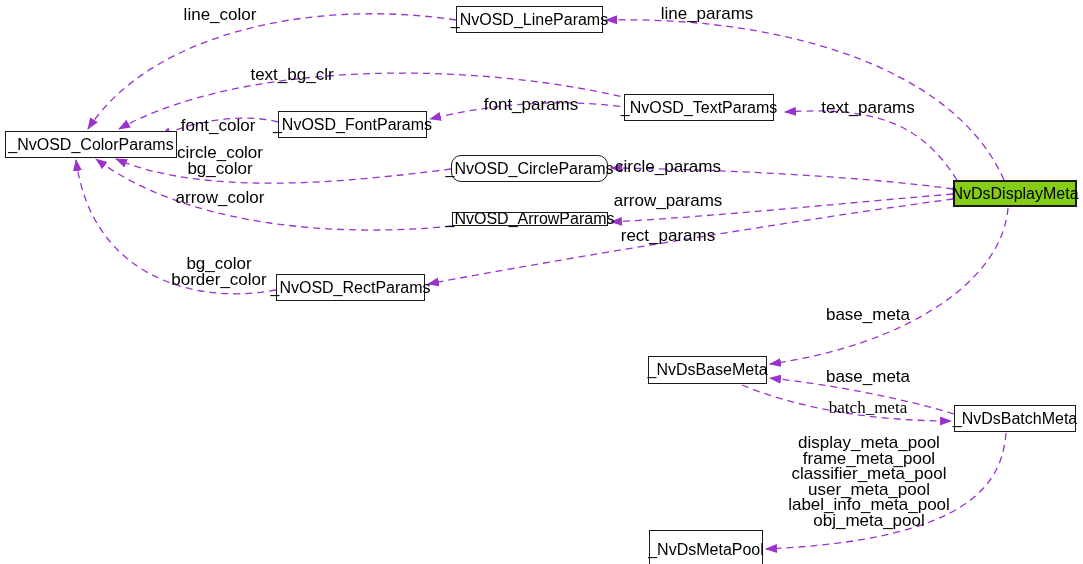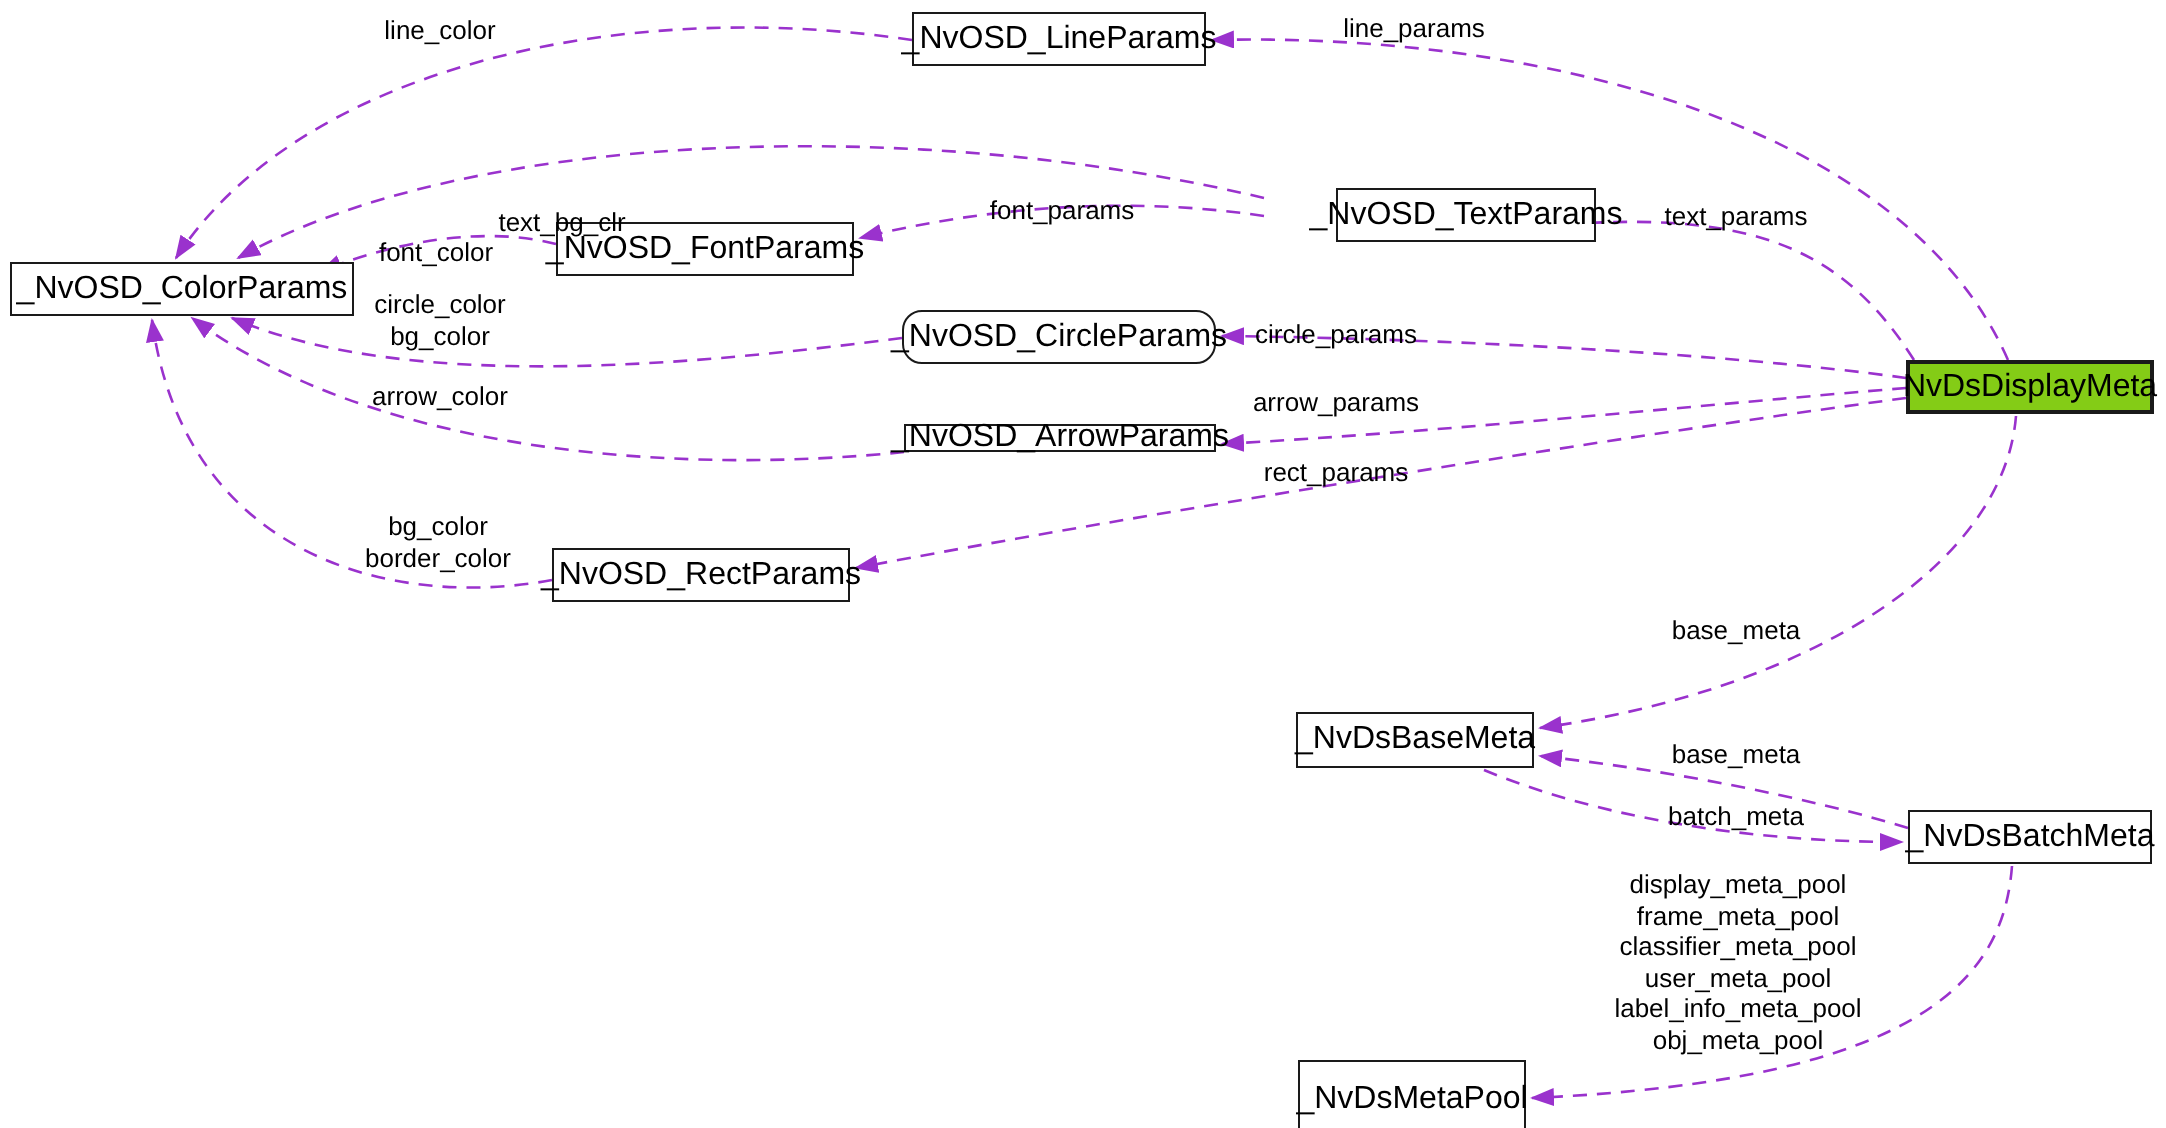--- a/index.html
+++ b/index.html
@@ -40,21 +40,21 @@
     cursor: pointer;
   }
   .node.highlight {
     border-width: 2px;
     cursor: default;
   }
   .edge-label {
     position: absolute;
     transform: translate(-50%, -50%);
     color: #000000;
-    font-size: 13px;
+    font-size: 17px;
     line-height: 15.5px;
     text-align: center;
     white-space: nowrap;
     pointer-events: none;
   }
 </style>
 </head>
 <body>
 
 <div id="diagram">
@@ -78,39 +78,39 @@
         <path class="edge" d="M 953 194 C 855 202 722 216 611 222" stroke="#9a32cd" marker-end="url(#arrowhead)"></path>
         <path class="edge" d="M 953 199 C 810 218 565 258 428 284" stroke="#9a32cd" marker-end="url(#arrowhead)"></path>
         <path class="edge" d="M 1008 208 C 1002 282 905 345 770 364" stroke="#9a32cd" marker-end="url(#arrowhead)"></path>
         <path class="edge" d="M 954 414 C 905 399 835 385 770 378" stroke="#9a32cd" marker-end="url(#arrowhead)"></path>
         <path class="edge" d="M 742 385 C 795 407 868 421 951 421" stroke="#9a32cd" marker-end="url(#arrowhead)"></path>
         <path class="edge" d="M 1006 433 C 1002 485 968 540 766 549" stroke="#9a32cd" marker-end="url(#arrowhead)"></path>
       </g>
   </svg>
   <div id="nodes">
       <div class="node" style="left: 456px; top: 6px; width: 147px; height: 27px; border-color: rgb(26, 26, 26);">_NvOSD_LineParams</div>
-      <div class="node" style="left: 624px; top: 94px; width: 130px; height: 27px; border-color: rgb(26, 26, 26); margin-left: 44px;">_NvOSD_TextParams</div>
+      <div class="node" style="left: 624px; top: 94px; width: 150px; height: 27px; border-color: rgb(26, 26, 26);">_NvOSD_TextParams</div>
       <div class="node" style="left: 278px; top: 111px; width: 149px; height: 27px; border-color: rgb(26, 26, 26);">_NvOSD_FontParams</div>
       <div class="node" style="left: 5px; top: 131px; width: 172px; height: 27px; border-color: rgb(26, 26, 26);">_NvOSD_ColorParams</div>
       <div class="node" style="left: 451px; top: 155px; width: 157px; height: 27px; border-color: rgb(26, 26, 26); border-radius: 10px;">_NvOSD_CircleParams</div>
       <div class="node" style="left: 452px; top: 212px; width: 156px; height: 14px; border-color: rgb(26, 26, 26);">_NvOSD_ArrowParams</div>
       <div class="node" style="left: 276px; top: 274px; width: 149px; height: 27px; border-color: rgb(26, 26, 26);">_NvOSD_RectParams</div>
       <div class="node highlight" style="left: 953px; top: 180px; width: 124px; height: 27px; border-color: rgb(26, 26, 26); background: #84cc16;">NvDsDisplayMeta</div>
       <div class="node" style="left: 648px; top: 356px; width: 119px; height: 28px; border-color: rgb(26, 26, 26);">_NvDsBaseMeta</div>
       <div class="node" style="left: 954px; top: 405px; width: 122px; height: 27px; border-color: rgb(26, 26, 26);">_NvDsBatchMeta</div>
       <div class="node" style="left: 649px; top: 530px; width: 114px; height: 40px; border-color: rgb(26, 26, 26);">_NvDsMetaPool</div>
     </div>
   <div id="labels">
       <div class="edge-label" style="left: 220px; top: 15px;">
         <div>line_color</div>
       </div>
       <div class="edge-label" style="left: 707px; top: 14px;">
         <div>line_params</div>
       </div>
-      <div class="edge-label" style="left: 281px; top: 75px; margin-top: 36px;">
+      <div class="edge-label" style="left: 292px; top: 75px;">
         <div>text_bg_clr</div>
       </div>
       <div class="edge-label" style="left: 531px; top: 105px;">
         <div>font_params</div>
       </div>
       <div class="edge-label" style="left: 868px; top: 108px;">
         <div>text_params</div>
       </div>
       <div class="edge-label" style="left: 218px; top: 126px;">
         <div>font_color</div>
@@ -134,21 +134,21 @@
       <div class="edge-label" style="left: 219px; top: 271px;">
         <div>bg_color</div>
         <div>border_color</div>
       </div>
       <div class="edge-label" style="left: 868px; top: 315px;">
         <div>base_meta</div>
       </div>
       <div class="edge-label" style="left: 868px; top: 377px;">
         <div>base_meta</div>
       </div>
-      <div class="edge-label" style="left: 868px; top: 408px;">
+      <div class="edge-label" style="left: 868px; top: 408px; font-family: Liberation Serif, serif;">
         <div>batch_meta</div>
       </div>
       <div class="edge-label" style="left: 869px; top: 481px;">
         <div>display_meta_pool</div>
         <div>frame_meta_pool</div>
         <div>classifier_meta_pool</div>
         <div>user_meta_pool</div>
         <div>label_info_meta_pool</div>
         <div>obj_meta_pool</div>
       </div>

